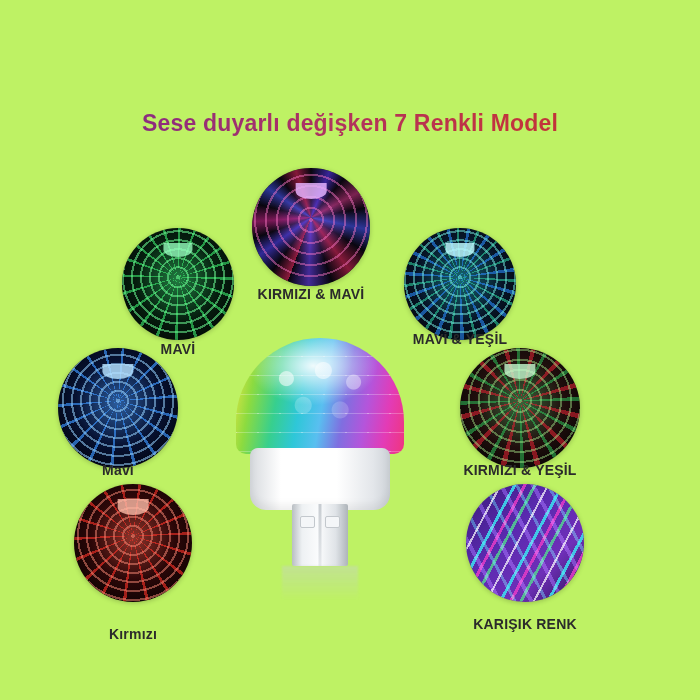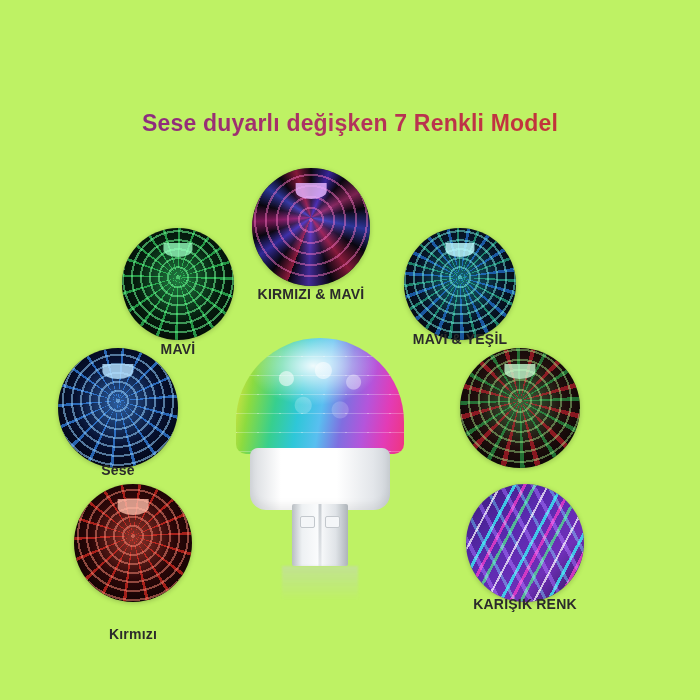--- a/index.html
+++ b/index.html
@@ -239,33 +239,34 @@
   <div class="swatch" style="left:58px; top:348px; width:120px; height:120px;
               background-image: radial-gradient(circle at 50% 46%, rgba(70,150,255,0.6) 0%, rgba(8,26,80,0.6) 48%, rgba(2,4,14,0.96) 82%);">
     <div class="beams" style="background-image:
            repeating-conic-gradient(from 4deg at 50% 44%,
              rgba(60,150,255,0.68) 0deg 3deg, rgba(0,0,0,0) 3deg 20deg);"></div>
     <div class="rings" style="background-image:
            repeating-radial-gradient(circle at 50% 44%,
              rgba(150,210,255,0.6) 0 2px, rgba(0,0,0,0) 2px 9px);"></div>
     <div class="lip" style="background: rgba(180,225,255,0.9);"></div>
   </div>
-  <div class="label" style="left:58px; top:462px; width:120px;">Sese</div>
+  <div class="label" style="left:58px; top:462px; width:120px;">Mavi</div>
 
   <div class="swatch" style="left:460px; top:348px; width:120px; height:120px;
               background-image: radial-gradient(circle at 50% 46%, rgba(120,220,120,0.45) 0%, rgba(50,20,16,0.6) 50%, rgba(6,5,4,0.95) 84%);">
     <div class="beams" style="background-image:
            repeating-conic-gradient(from 12deg at 50% 44%,
              rgba(214,32,48,0.62) 0deg 5deg, rgba(0,0,0,0) 5deg 14deg,
              rgba(45,200,90,0.55) 14deg 18deg, rgba(0,0,0,0) 18deg 30deg);"></div>
     <div class="rings" style="background-image:
            repeating-radial-gradient(circle at 50% 44%,
              rgba(180,255,150,0.45) 0 2px, rgba(0,0,0,0) 2px 10px);"></div>
     <div class="lip" style="background: rgba(200,255,210,0.85);"></div>
   </div>
+  <div class="label" style="left:446px; top:462px; width:148px;">KIRMIZI &amp; YEŞİL</div>
 
   <div class="swatch" style="left:74px; top:484px; width:118px; height:118px;
               background-image: radial-gradient(circle at 50% 46%, rgba(255,90,70,0.55) 0%, rgba(70,8,8,0.6) 48%, rgba(10,2,2,0.96) 84%);">
     <div class="beams" style="background-image:
            repeating-conic-gradient(from 6deg at 50% 44%,
              rgba(255,50,40,0.62) 0deg 3deg, rgba(0,0,0,0) 3deg 20deg);"></div>
     <div class="rings" style="background-image:
            repeating-radial-gradient(circle at 50% 44%,
              rgba(255,140,120,0.55) 0 2px, rgba(0,0,0,0) 2px 9px);"></div>
     <div class="lip" style="background: rgba(255,190,170,0.85);"></div>
@@ -279,21 +280,21 @@
              rgba(60,225,240,0.85) 0 3px, rgba(0,0,0,0) 3px 9px,
              rgba(235,60,200,0.8) 9px 12px, rgba(0,0,0,0) 12px 18px,
              rgba(80,240,140,0.7) 18px 21px, rgba(0,0,0,0) 21px 30px,
              rgba(255,255,255,0.7) 30px 32px, rgba(0,0,0,0) 32px 42px);"></div>
     <div class="speck" style="background-image:
            repeating-linear-gradient(62deg,
              rgba(120,90,255,0.5) 0 4px, rgba(0,0,0,0) 4px 14px,
              rgba(40,210,255,0.45) 14px 17px, rgba(0,0,0,0) 17px 28px);
            mix-blend-mode: screen;"></div>
   </div>
-  <div class="label" style="left:452px; top:596px; width:146px;">KARIŞIK RENK</div>
+  <div class="label" style="left:452px; top:616px; width:146px;">KARIŞIK RENK</div>
 
   <div class="product">
     <div class="dome">
       <div class="facets"></div>
       <div class="facet-shade"></div>
     </div>
     <div class="base"></div>
     <div class="usb">
       <div class="usb-seam"></div>
       <div class="usb-notch-l"></div>

